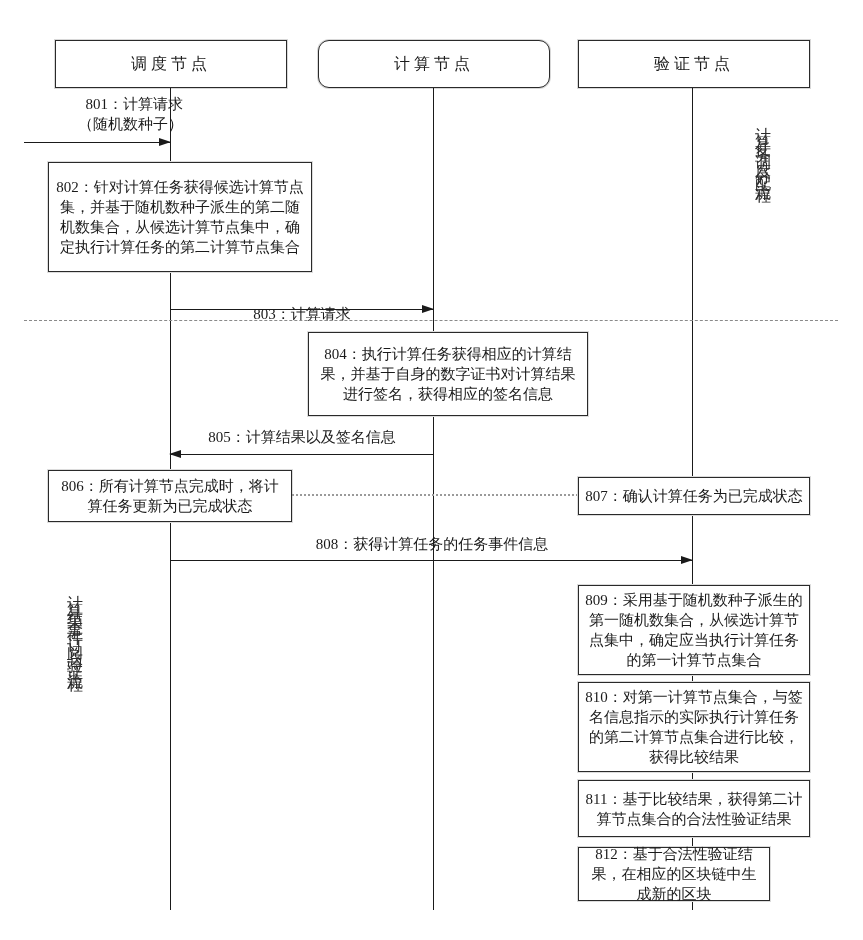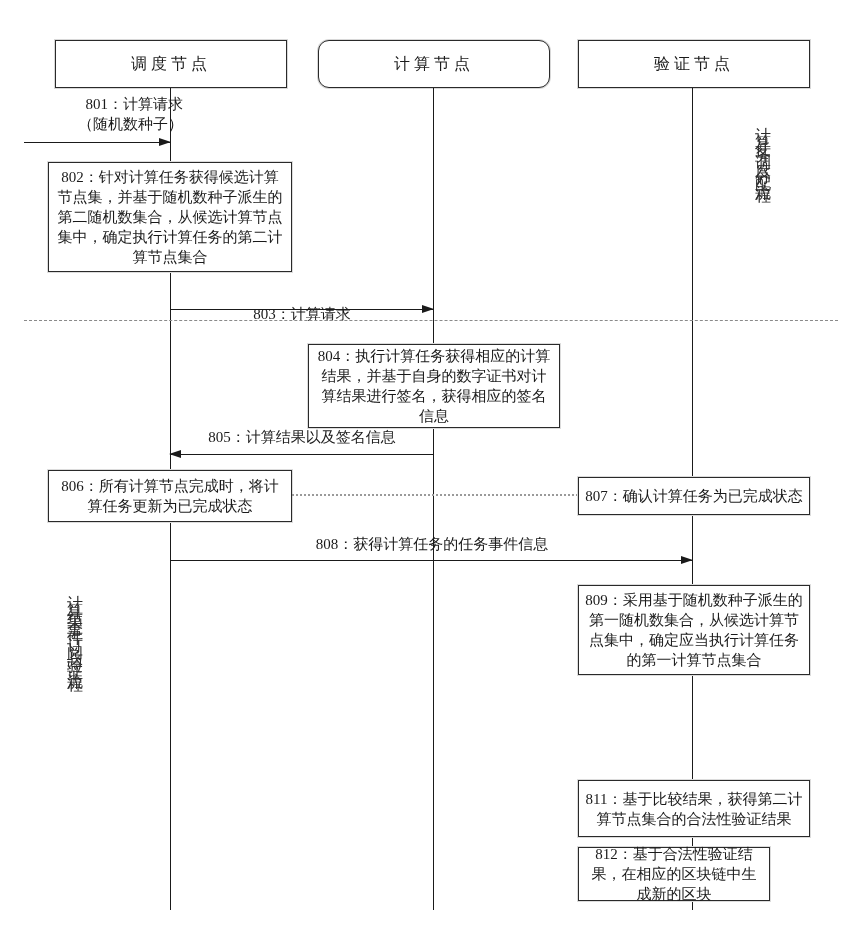--- a/index.html
+++ b/index.html
@@ -114,43 +114,44 @@
   <div class="actor" style="left:578px; top:40px;">验证节点</div>
 
   <div class="lifeline" style="left:170px; top:88px; height:822px;"></div>
   <div class="lifeline" style="left:433px; top:88px; height:822px;"></div>
   <div class="lifeline" style="left:692px; top:88px; height:822px;"></div>
 
   <div class="msg-label pre" style="left:33px; top:94px; width:150px;">801：计算请求
 （随机数种子）</div>
   <div class="arrow arrow-right" style="left:24px; top:142px; width:146px;"></div>
 
-  <div class="step-box" style="left:48px; top:162px; width:244px; height:110px;">802：针对计算任务获得候选计算节点集，并基于随机数种子派生的第二随机数集合，从候选计算节点集中，确定执行计算任务的第二计算节点集合</div>
+  <div class="step-box" style="left:48px; top:162px; width:264px; height:110px;">802：针对计算任务获得候选计算节点集，并基于随机数种子派生的第二随机数集合，从候选计算节点集中，确定执行计算任务的第二计算节点集合</div>
 
   <div class="msg-label" style="left:178px; top:284px; width:248px;margin-top:20px;">803：计算请求</div>
   <div class="arrow arrow-right" style="left:170px; top:309px; width:263px;"></div>
 
   <div class="phase-divider" style="left:24px; top:320px; width:814px;"></div>
 
-  <div class="step-box" style="left:308px; top:344px; width:252px; height:84px;">804：执行计算任务获得相应的计算结果，并基于自身的数字证书对计算结果进行签名，获得相应的签名信息</div>
+  <div class="step-box" style="left:308px; top:332px; width:280px; height:84px;">804：执行计算任务获得相应的计算结果，并基于自身的数字证书对计算结果进行签名，获得相应的签名信息</div>
 
   <div class="msg-label" style="left:178px; top:427px; width:248px;">805：计算结果以及签名信息</div>
   <div class="arrow arrow-left" style="left:170px; top:454px; width:263px;"></div>
 
   <div class="step-box" style="left:48px; top:470px; width:244px; height:52px;">806：所有计算节点完成时，将计算任务更新为已完成状态</div>
 
   <div class="dotted-connector" style="left:292px; top:494px; width:286px;"></div>
 
   <div class="step-box" style="left:578px; top:477px; width:232px; height:38px;">807：确认计算任务为已完成状态</div>
 
   <div class="msg-label" style="left:272px; top:534px; width:320px;">808：获得计算任务的任务事件信息</div>
   <div class="arrow arrow-right" style="left:170px; top:560px; width:522px;"></div>
 
   <div class="step-box" style="left:578px; top:585px; width:232px; height:90px;">809：采用基于随机数种子派生的第一随机数集合，从候选计算节点集中，确定应当执行计算任务的第一计算节点集合</div>
 
+  <div class="step-box" style="left:578px; top:682px; width:232px; height:90px;">810：对第一计算节点集合，与签名信息指示的实际执行计算任务的第二计算节点集合进行比较，获得比较结果</div>
 
   <div class="step-box" style="left:578px; top:780px; width:232px; height:57px;">811：基于比较结果，获得第二计算节点集合的合法性验证结果</div>
 
   <div class="step-box" style="left:578px; top:847px; width:192px; height:54px;">812：基于合法性验证结果，在相应的区块链中生成新的区块</div>
 
   <div class="side-label" style="left:752px; top:114px; height:225px;">计算任务调度分配流程</div>
   <div class="side-label" style="left:64px; top:582px; height:290px;">计算结果事件订阅与验证流程</div>
 
 </div>
 

